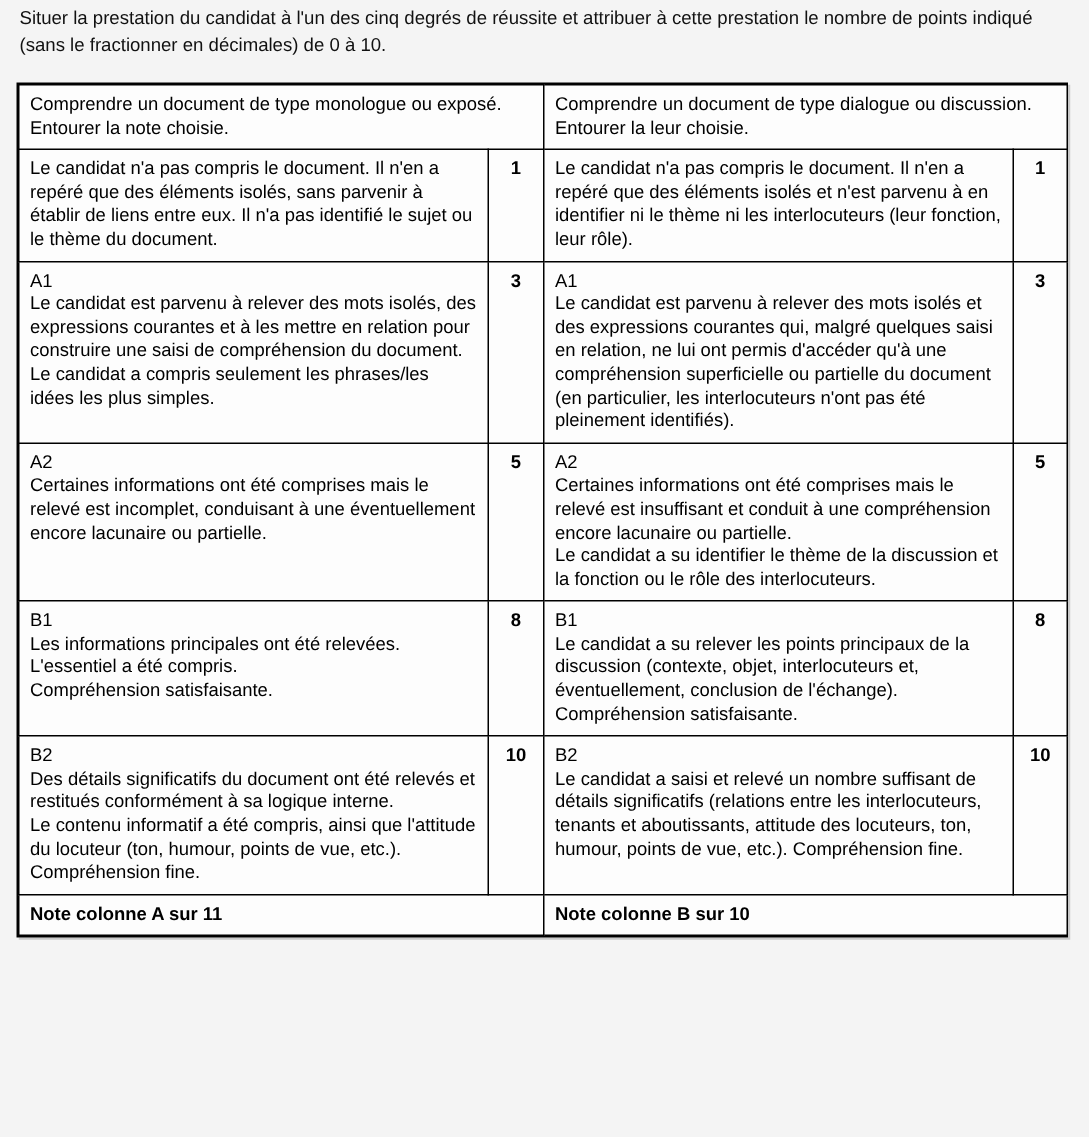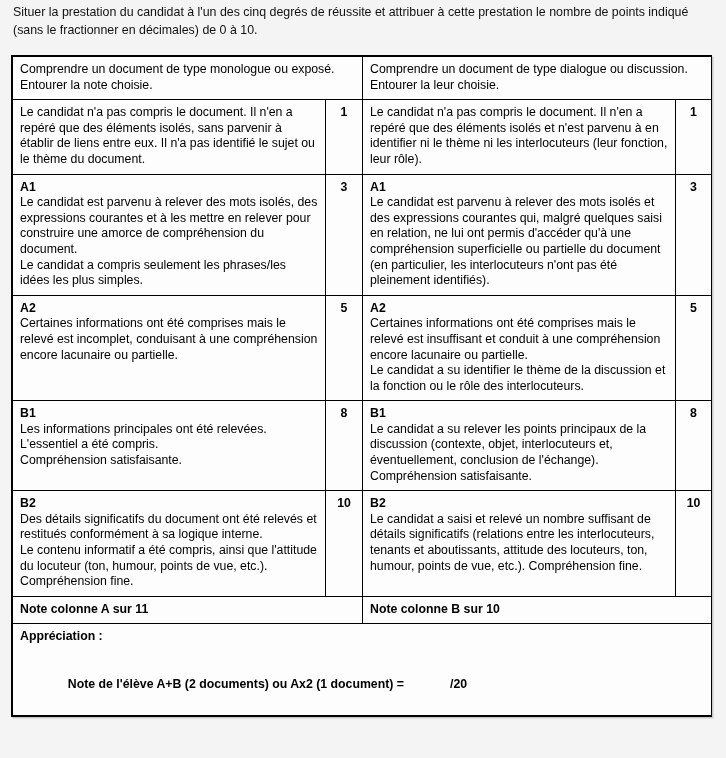--- a/index.html
+++ b/index.html
@@ -73,21 +73,21 @@
     font-size: 12.6px;
     padding: 4px 2px;
   }
 
   td.head-cell {
     padding-top: 8px;
     padding-bottom: 9px;
   }
 
   .lvl {
-    font-weight: bold;
+    font-weight: normal;
     display: block;
   }
 
   .body-text {
     display: block;
     white-space: pre-line;
   }
 
   td.note-cell {
     font-weight: bold;
@@ -155,35 +155,35 @@
           <td class="pts">1</td>
           <td>
             <span class="body-text">Le candidat n'a pas compris le document. Il n'en a repéré que des éléments isolés et n'est parvenu à en identifier ni le thème ni les interlocuteurs (leur fonction, leur rôle).</span>
           </td>
           <td class="pts">1</td>
         </tr>
 
         <tr>
           <td>
             <span class="lvl">A1</span>
-            <span class="body-text">Le candidat est parvenu à relever des mots isolés, des expressions courantes et à les mettre en relever pour construire une amorce de compréhension du document.
+            <span class="body-text">Le candidat est parvenu à relever des mots isolés, des expressions courantes et à les mettre en relation pour construire une saisi de compréhension du document.
 Le candidat a compris seulement les phrases/les idées les plus simples.</span>
           </td>
           <td class="pts">3</td>
           <td>
             <span class="lvl">A1</span>
             <span class="body-text">Le candidat est parvenu à relever des mots isolés et des expressions courantes qui, malgré quelques saisi en relation, ne lui ont permis d'accéder qu'à une compréhension superficielle ou partielle du document (en particulier, les interlocuteurs n'ont pas été pleinement identifiés).</span>
           </td>
           <td class="pts">3</td>
         </tr>
 
         <tr>
           <td>
             <span class="lvl">A2</span>
-            <span class="body-text">Certaines informations ont été comprises mais le relevé est incomplet, conduisant à une compréhension encore lacunaire ou partielle.</span>
+            <span class="body-text">Certaines informations ont été comprises mais le relevé est incomplet, conduisant à une éventuellement encore lacunaire ou partielle.</span>
           </td>
           <td class="pts">5</td>
           <td>
             <span class="lvl">A2</span>
             <span class="body-text">Certaines informations ont été comprises mais le relevé est insuffisant et conduit à une compréhension encore lacunaire ou partielle.
 Le candidat a su identifier le thème de la discussion et la fonction ou le rôle des interlocuteurs.</span>
           </td>
           <td class="pts">5</td>
         </tr>
 
@@ -215,26 +215,18 @@
             <span class="body-text">Le candidat a saisi et relevé un nombre suffisant de détails significatifs (relations entre les interlocuteurs, tenants et aboutissants, attitude des locuteurs, ton, humour, points de vue, etc.). Compréhension fine.</span>
           </td>
           <td class="pts">10</td>
         </tr>
 
         <tr>
           <td class="note-cell" colspan="2">Note colonne A sur 11</td>
           <td class="note-cell" colspan="2">Note colonne B sur 10</td>
         </tr>
 
-        <tr>
-          <td class="appr-cell" colspan="4">
-            <span class="appr-label">Appréciation :</span>
-            <span class="final-line">
-              <span>Note de l'élève A+B (2 documents) ou Ax2 (1 document) =</span><span class="final-score">/20</span>
-            </span>
-          </td>
-        </tr>
 
       </tbody>
     </table>
   </div>
 
 </div>
 
 </body></html>

